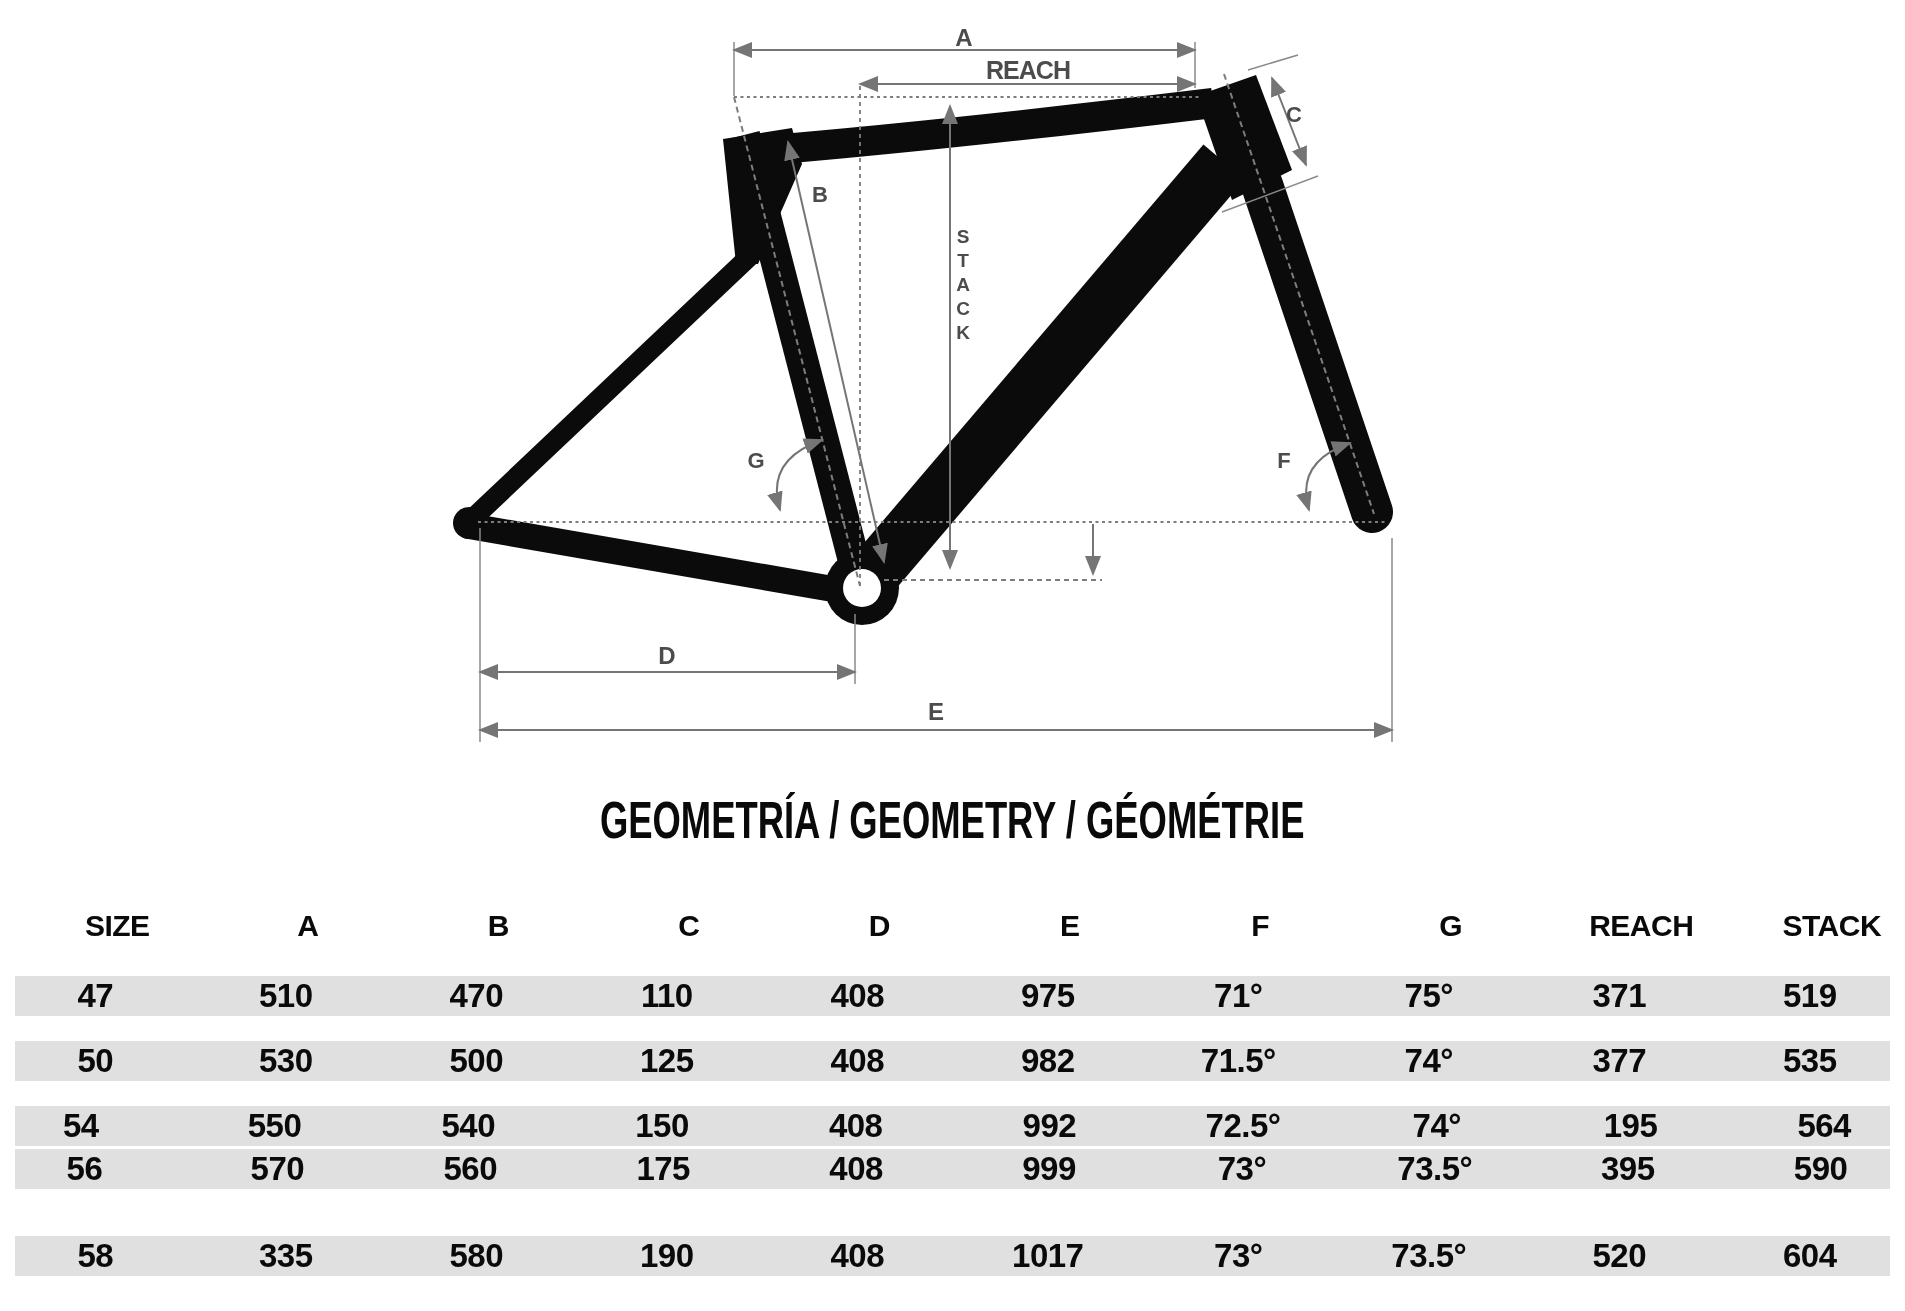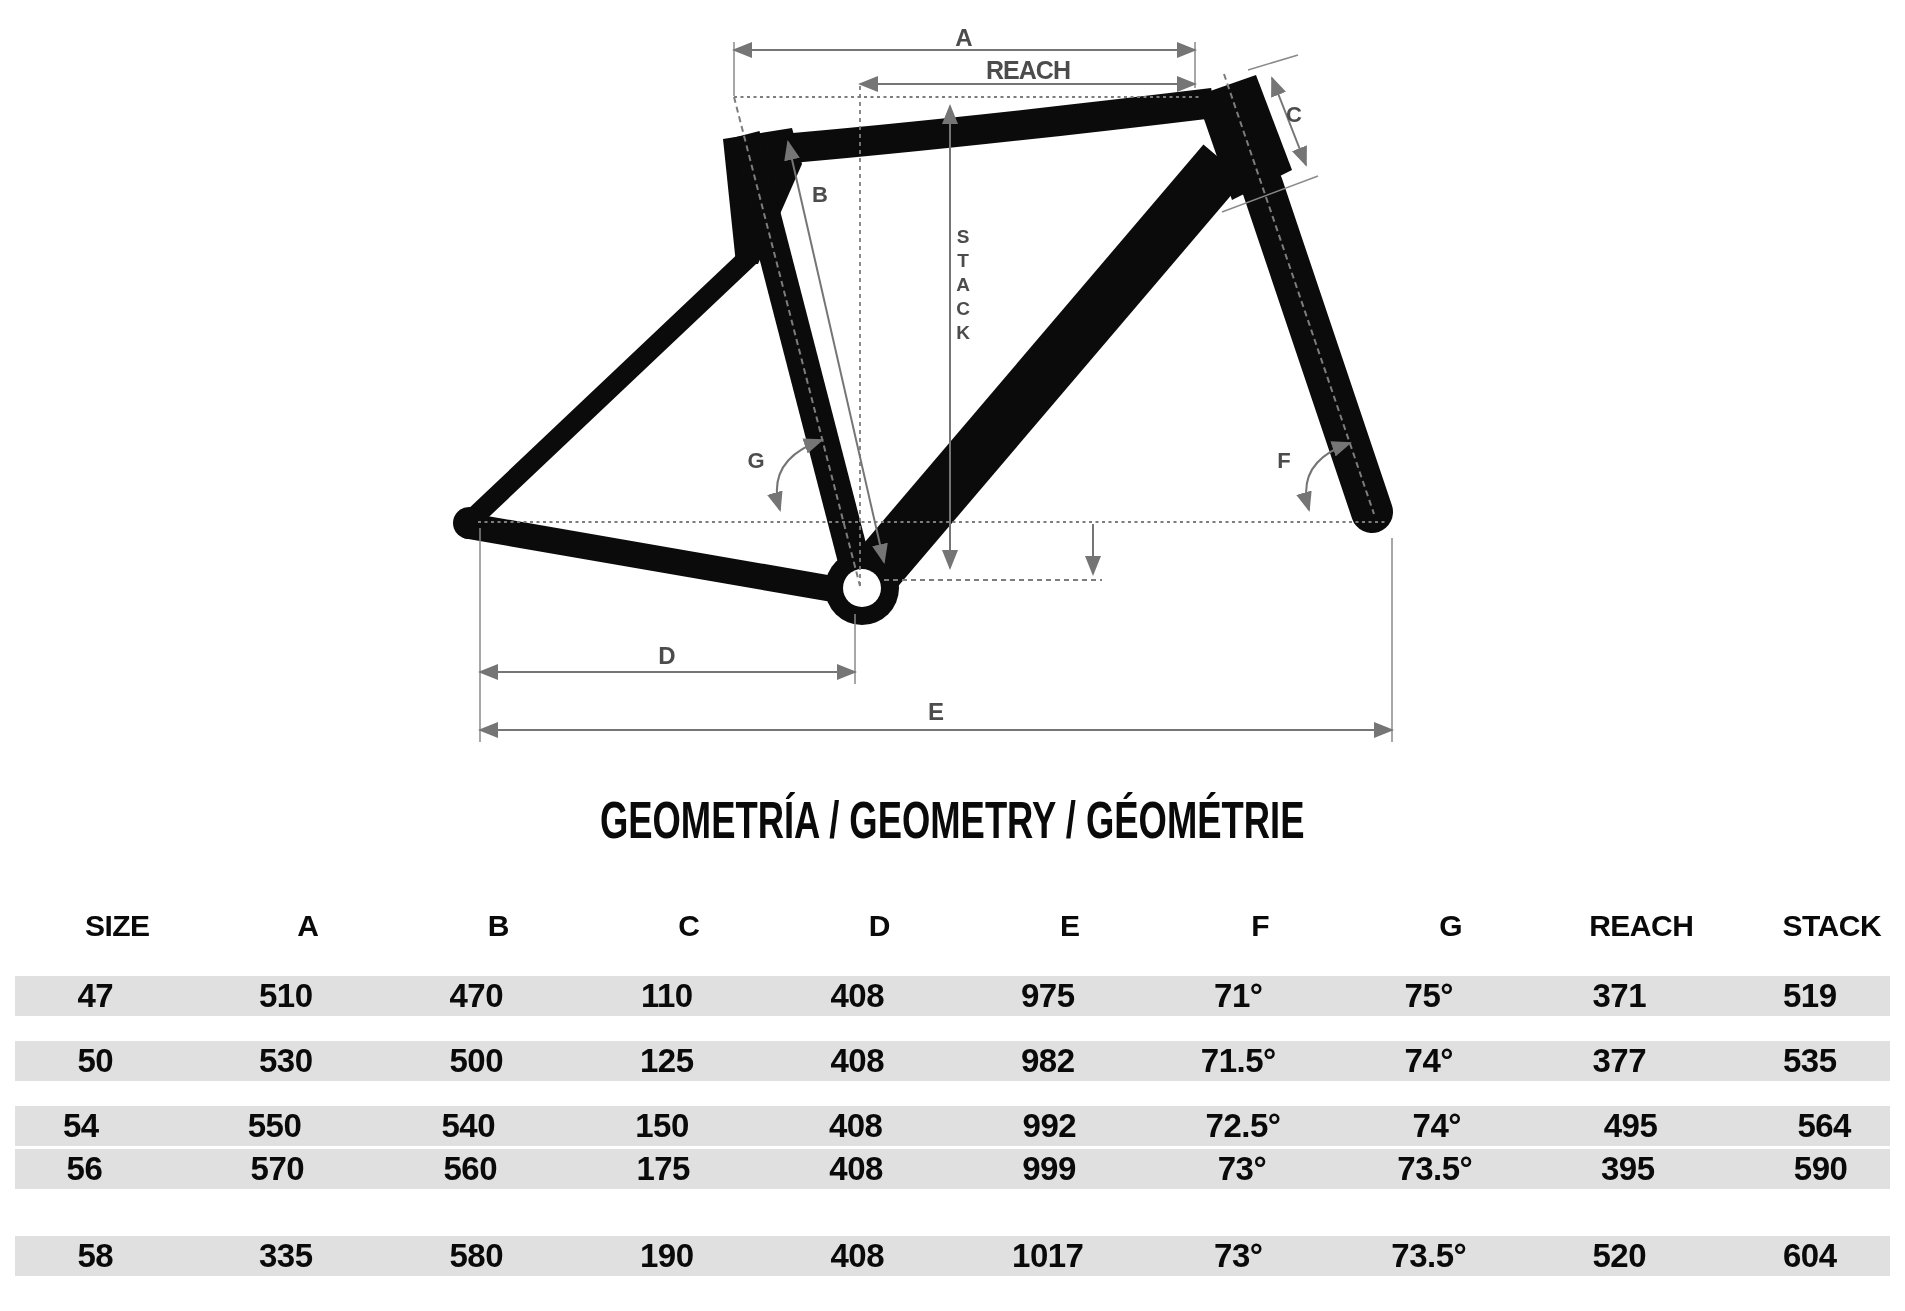--- a/index.html
+++ b/index.html
@@ -154,21 +154,21 @@
   <div class="trow r2">
     <div class="band"></div>
     <div class="cell">54</div>
     <div class="cell">550</div>
     <div class="cell">540</div>
     <div class="cell">150</div>
     <div class="cell">408</div>
     <div class="cell">992</div>
     <div class="cell">72.5°</div>
     <div class="cell">74°</div>
-    <div class="cell">495</div>
+    <div class="cell">195</div>
     <div class="cell">564</div>
   </div>
 
   <div class="trow r3">
     <div class="band"></div>
     <div class="cell">56</div>
     <div class="cell">570</div>
     <div class="cell">560</div>
     <div class="cell">175</div>
     <div class="cell">408</div>

